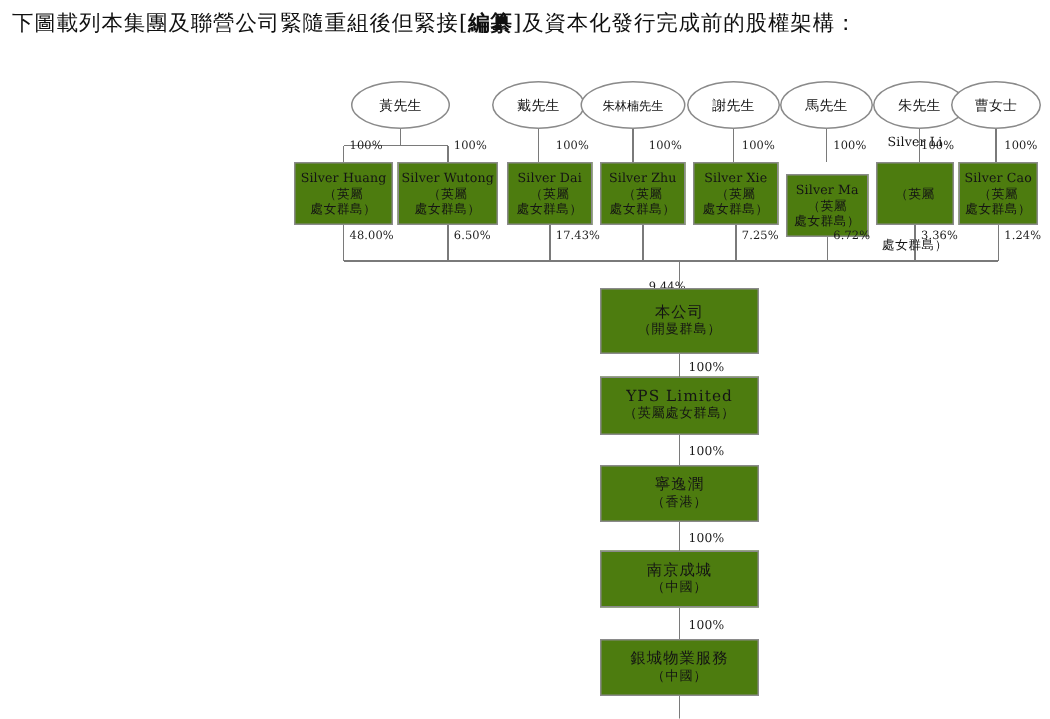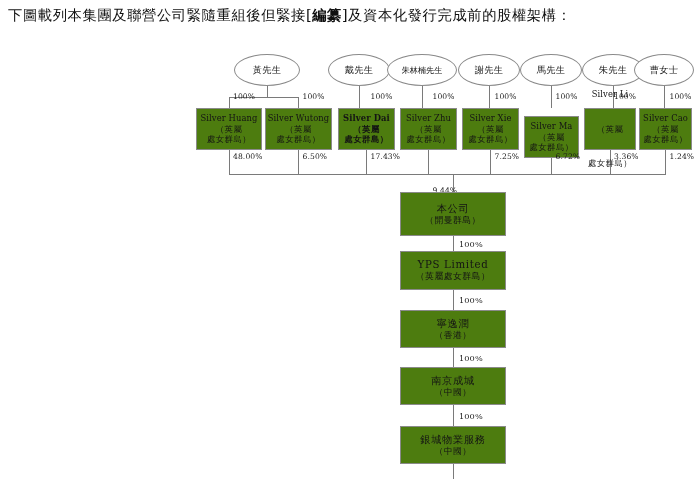--- a/index.html
+++ b/index.html
@@ -139,21 +139,21 @@
       <div class="box bvi" style="left: 196px; top: 108px; width: 66px; height: 42px;">
         <span class="ln l1">Silver Huang</span>
         <span class="ln l2">（英屬</span>
         <span class="ln l3">處女群島）</span>
       </div>
       <div class="box bvi" style="left: 265px; top: 108px; width: 67px; height: 42px;">
         <span class="ln l1">Silver Wutong</span>
         <span class="ln l2">（英屬</span>
         <span class="ln l3">處女群島）</span>
       </div>
-      <div class="box bvi" style="left: 338px; top: 108px; width: 57px; height: 42px; font-weight: bold;">
+      <div class="box bvi" style="left: 338px; top: 108px; width: 57px; height: 42px;">
         <span class="ln l1">Silver Dai</span>
         <span class="ln l2">（英屬</span>
         <span class="ln l3">處女群島）</span>
       </div>
       <div class="box bvi" style="left: 400px; top: 108px; width: 57px; height: 42px;">
         <span class="ln l1">Silver Zhu</span>
         <span class="ln l2">（英屬</span>
         <span class="ln l3">處女群島）</span>
       </div>
       <div class="box bvi" style="left: 462px; top: 108px; width: 57px; height: 42px;">

